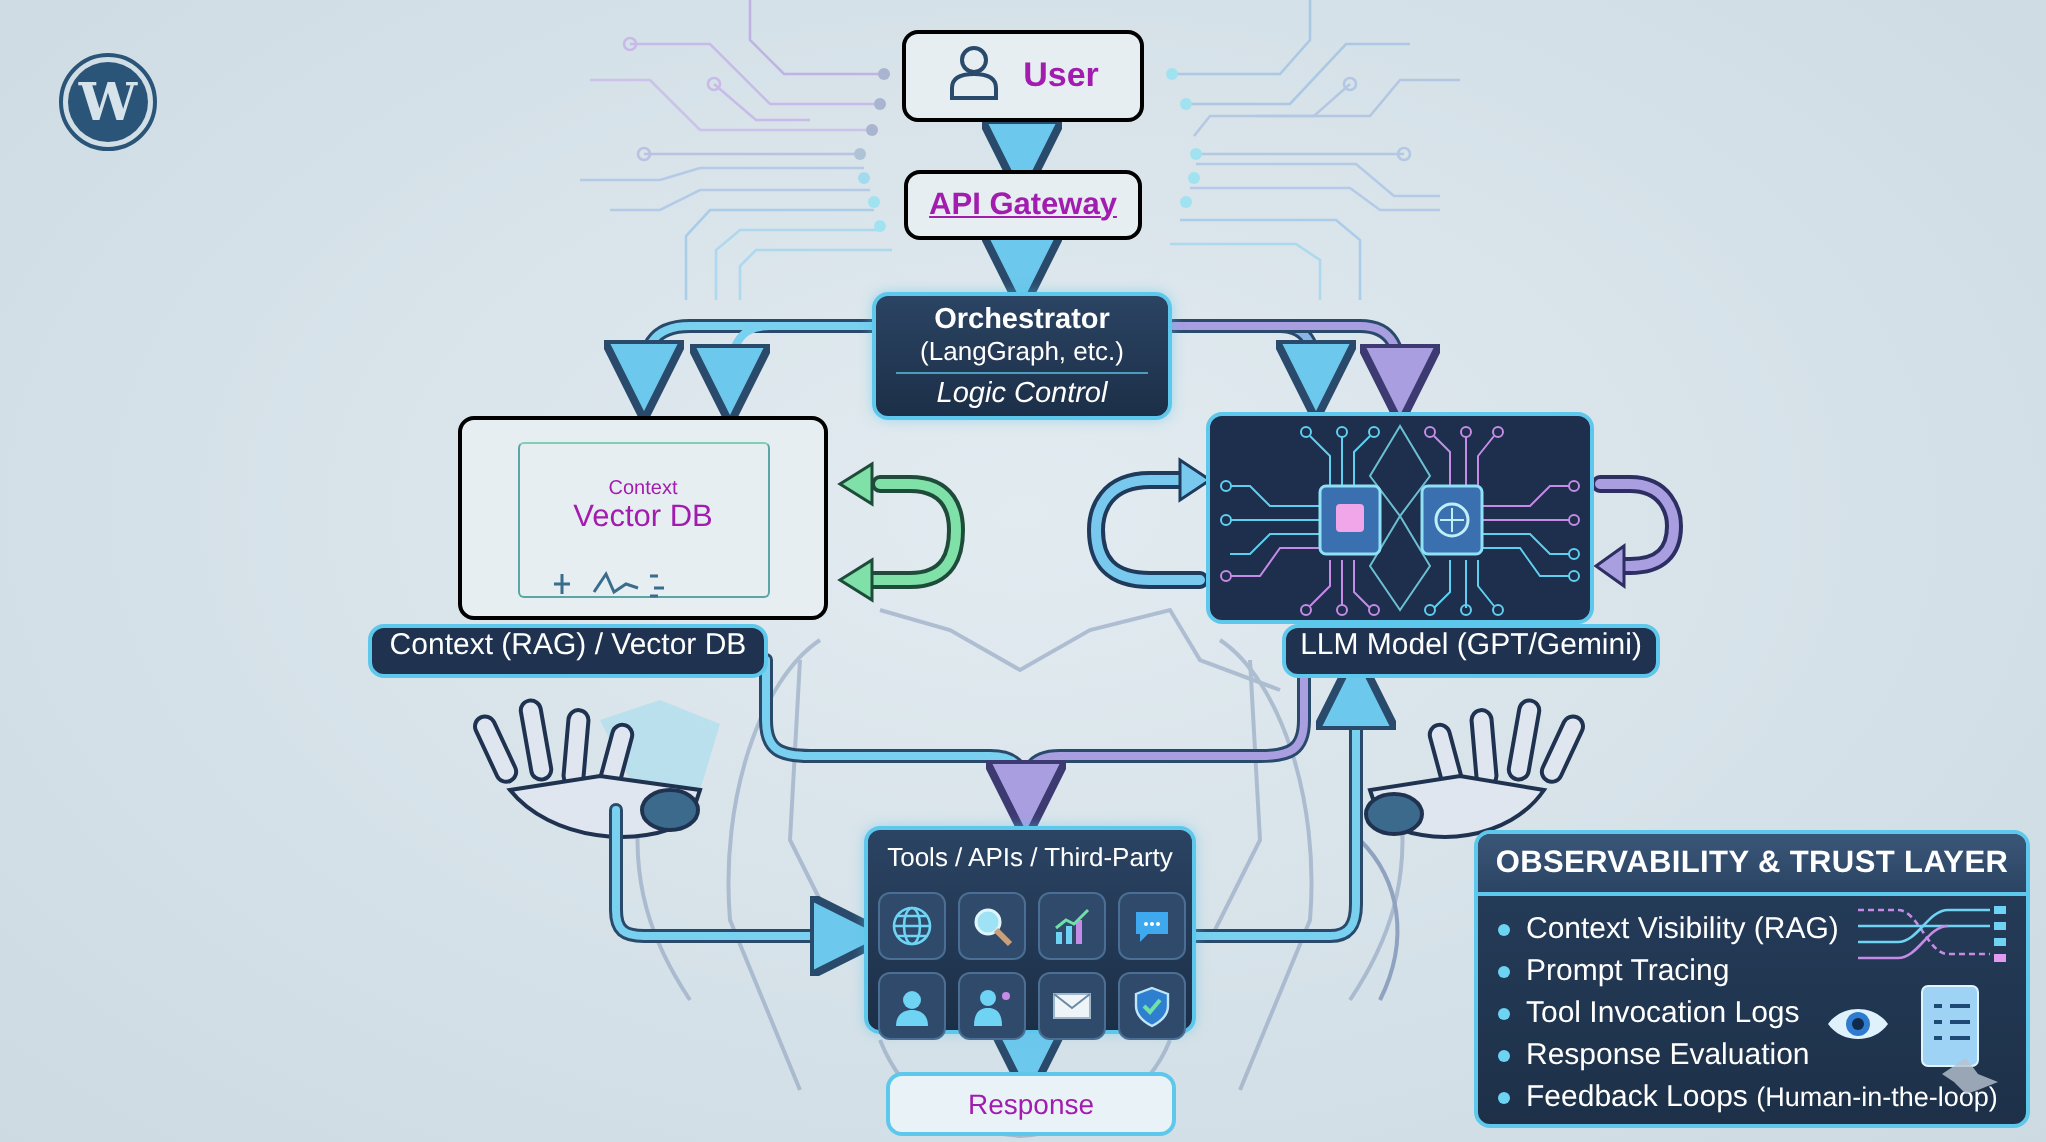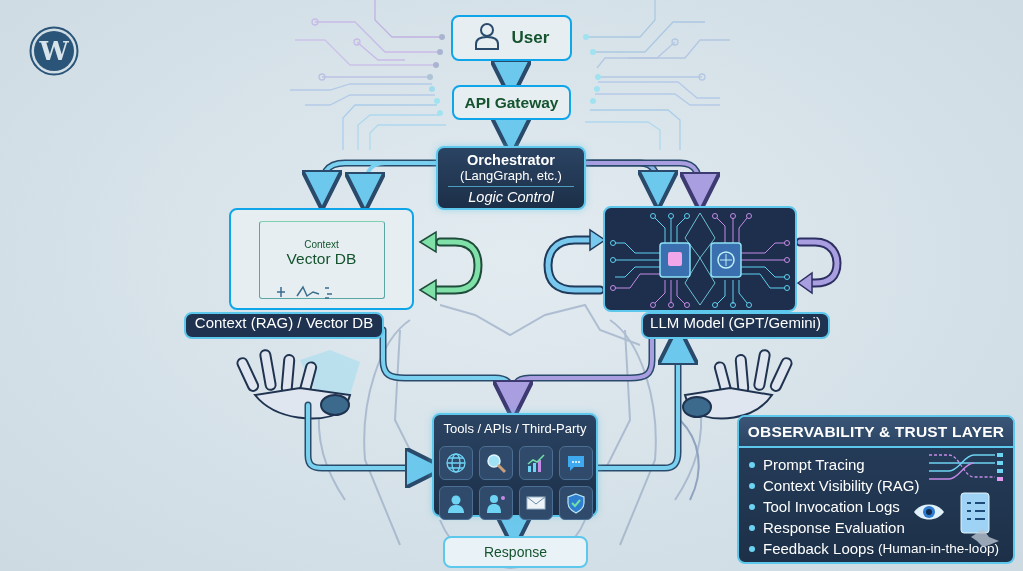--- a/index.html
+++ b/index.html
@@ -1,20 +1,20 @@
 <!DOCTYPE html>
 <html><head>
 <meta charset="utf-8">
 <style>
   html, body { margin:0; padding:0; }
   body { width:1023px; height:571px; overflow:hidden; background:#d7e3ea; font-family:"Liberation Sans", sans-serif; position:relative; }
   .bg { position:absolute; inset:0; background:radial-gradient(ellipse at 50% 45%, #e2ebf0 0%, #d5e1e8 60%, #cddae2 100%); }
   svg.layer { position:absolute; left:0; top:0; }
   .box { position:absolute; box-sizing:border-box; display:flex; flex-direction:column; align-items:center; justify-content:center; }
-  .light { background:#e6eef2; border:2px solid #0ea5e9; border-radius:8px; color:#14532d; }
+  .light { background:#e6eef2; border:2px solid #000000; border-radius:8px; color:#a21caf; }
   .dark { background:linear-gradient(#2b4463,#1c2f48); border:2px solid #5ec8ec; border-radius:8px; color:#fff; box-shadow:0 0 6px rgba(94,200,236,.5);text-align:right; }
   .label-pill { position:absolute; box-sizing:border-box; background:#1f3350; color:#fff; border:2px solid #5ec8ec; border-radius:8px; font-size:15px; display:flex; align-items:flex-start; justify-content:center; }
   .tool-grid { display:grid; grid-template-columns:repeat(4,32px); gap:6px 8px; margin-top:6px; }
   .tool { width:32px; height:32px; border-radius:6px; background:#2f4a6b; border:1px solid #4a6e94; display:flex; align-items:center; justify-content:center; }
   .obs-title { width:100%; text-align:center; font-weight:bold; font-size:15.5px; padding:6px 0 5px; background:linear-gradient(#3a5677,#2b4464); border-bottom:2px solid #5ec8ec; border-radius:6px 6px 0 0; letter-spacing:.2px; }
   .obs-list { list-style:none; margin:0; padding:6px 0 0 10px; width:100%; box-sizing:border-box; font-size:15px; }
   .obs-list li { height:21px; display:flex; align-items:center; }
   .bullet { width:6px; height:6px; border-radius:50%; background:#6cd3f2; margin-right:8px; flex:none; }
 </style>
 </head>
@@ -161,21 +161,21 @@
   <span>
     <svg width="26" height="28" viewBox="0 0 26 28" fill="none" stroke="#2a4a6b" stroke-width="2">
         <circle cx="13" cy="8" r="6"></circle>
         <path d="M2,27 V22 C2,17 6,15 13,15 C20,15 24,17 24,22 V27 z"></path>
       </svg>
   </span>
   <span style="font-size:17px;font-weight:bold;">User</span>
 </div>
 
 <div class="box light" style="left:452px;top:85px;width:119px;height:35px;">
-  <span style="font-size:15.5px;font-weight:bold;">API Gateway</span>
+  <span style="font-size:15.5px;font-weight:bold;text-decoration:underline;">API Gateway</span>
 </div>
 
 <div class="box dark" style="left:436px;top:146px;width:150px;height:64px;">
   <span style="font-size:14.5px;font-weight:bold;">Orchestrator</span>
   <span style="font-size:13px;">(LangGraph, etc.)</span>
   <span style="width:126px;height:1px;background:#5ec8ec;margin:3px 0 2px;opacity:.7;"></span>
   <span style="font-size:14.5px;font-style:italic;">Logic Control</span>
 </div>
 
 <div class="box light" style="left:229px;top:208px;width:185px;height:102px;">
@@ -318,25 +318,25 @@
 
 <div class="box light" style="left:443px;top:536px;width:145px;height:32px;border-color:#5ec8ec;background:#e9f3f7;">
   <span style="font-size:14px;font-weight:normal;">Response</span>
 </div>
 
 <div class="box" style="left:737px;top:415px;width:278px;height:149px;justify-content:flex-start;background:linear-gradient(#263e5c,#1d3048);border:2px solid #5ec8ec;border-radius:8px;color:#fff;align-items:flex-end;">
   <div class="obs-title">OBSERVABILITY &amp; TRUST LAYER</div>
   <ul class="obs-list">
     <li>
         <span class="bullet"></span>
-        <span>Prompt Tracing</span>
+        <span>Context Visibility (RAG)</span>
       </li>
     <li>
         <span class="bullet"></span>
-        <span>Context Visibility (RAG)</span>
+        <span>Prompt Tracing</span>
       </li>
     <li>
         <span class="bullet"></span>
         <span>Tool Invocation Logs</span>
       </li>
     <li>
         <span class="bullet"></span>
         <span>Response Evaluation</span>
       </li>
     <li><span class="bullet"></span><span>Feedback Loops</span>&nbsp;<span style="font-size:13.5px;">(Human-in-the-loop)</span></li>

